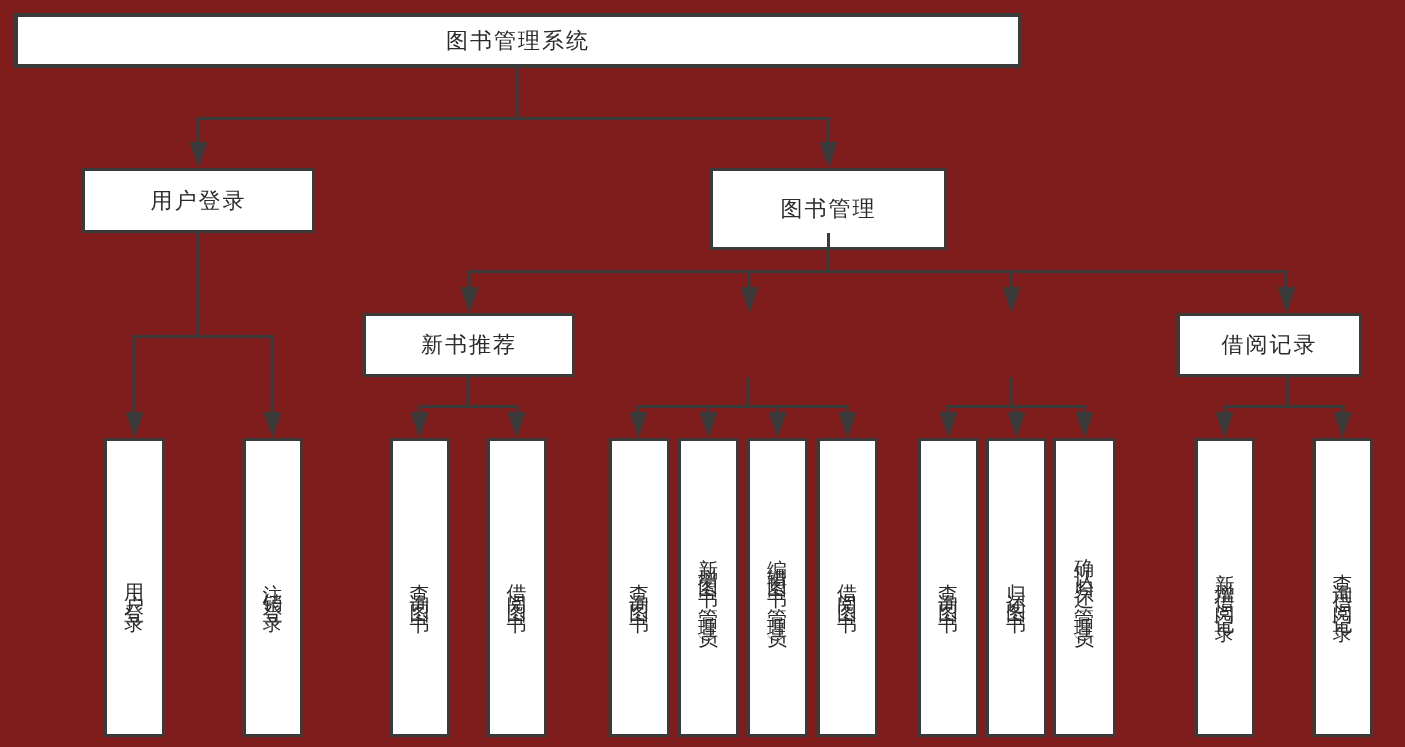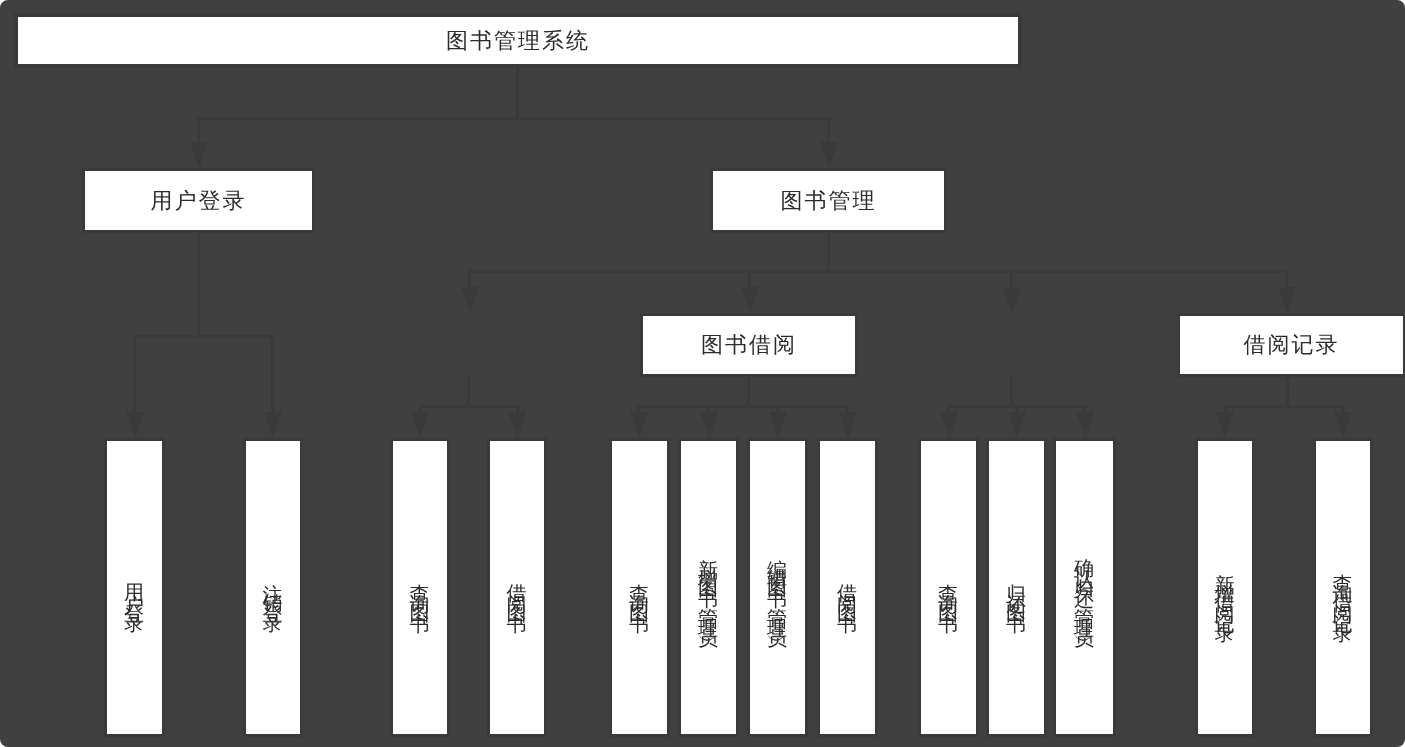--- a/index.html
+++ b/index.html
@@ -5,23 +5,22 @@
   html, body {
     margin: 0;
     padding: 0;
     background: #ffffff;
     font-family: "Liberation Sans", sans-serif;
   }
   .canvas {
     position: relative;
     width: 1405px;
     height: 747px;
-    background: #404040;
+    background: #7f1d1d;
     overflow: hidden;
-    border-radius: 8px;
   }
   
   .box {
     position: absolute;
     box-sizing: border-box;
     background: #ffffff;
     border: 3px solid #3a3a3a;
     display: flex;
     align-items: center;
     justify-content: center;
@@ -78,21 +77,21 @@
   <div class="ln" style="left:516px;top:68px;width:3px;height:50px"></div>
   <div class="ln" style="left:197px;top:117px;width:634px;height:3px"></div>
   <div class="ln" style="left:197px;top:118px;width:3px;height:26px"></div>
   <div class="ar" style="left:190px;top:142px"></div>
   <div class="ln" style="left:827px;top:118px;width:3px;height:26px"></div>
   <div class="ar" style="left:820px;top:142px"></div>
 
   <div class="box h" style="left:82px;top:168px;width:233px;height:65px">
     <span>用户登录</span>
   </div>
-  <div class="box h" style="left:710px;top:168px;width:237px;height:65px">
+  <div class="box h" style="left:710px;top:168px;width:237px;height:82px">
     <span>图书管理</span>
   </div>
 
   <div class="ln" style="left:197px;top:233px;width:3px;height:103px"></div>
   <div class="ln" style="left:133px;top:335px;width:141px;height:3px"></div>
   <div class="ln" style="left:133px;top:336px;width:3px;height:78px"></div>
   <div class="ar" style="left:126px;top:412px"></div>
   <div class="ln" style="left:271px;top:336px;width:3px;height:78px"></div>
   <div class="ar" style="left:264px;top:412px"></div>
 
@@ -100,24 +99,24 @@
   <div class="ln" style="left:468px;top:270px;width:820px;height:3px"></div>
   <div class="ln" style="left:468px;top:271px;width:3px;height:18px"></div>
   <div class="ar" style="left:461px;top:287px"></div>
   <div class="ln" style="left:748px;top:271px;width:3px;height:18px"></div>
   <div class="ar" style="left:741px;top:287px"></div>
   <div class="ln" style="left:1010px;top:271px;width:3px;height:18px"></div>
   <div class="ar" style="left:1003px;top:287px"></div>
   <div class="ln" style="left:1285px;top:271px;width:3px;height:18px"></div>
   <div class="ar" style="left:1278px;top:287px"></div>
 
-  <div class="box h" style="left:640px;top:313px;width:218px;height:64px">
-    <span>图书借阅</span>
+  <div class="box h" style="left:363px;top:313px;width:212px;height:64px">
+    <span>新书推荐</span>
   </div>
-  <div class="box h" style="left:1177px;top:313px;width:229px;height:64px">
+  <div class="box h" style="left:1177px;top:313px;width:185px;height:64px">
     <span>借阅记录</span>
   </div>
 
   <div class="ln" style="left:467px;top:377px;width:3px;height:30px"></div>
   <div class="ln" style="left:419px;top:405px;width:100px;height:3px"></div>
   <div class="ln" style="left:419px;top:406px;width:3px;height:8px"></div>
   <div class="ar" style="left:411px;top:412px"></div>
   <div class="ln" style="left:516px;top:406px;width:3px;height:8px"></div>
   <div class="ar" style="left:508px;top:412px"></div>
 

